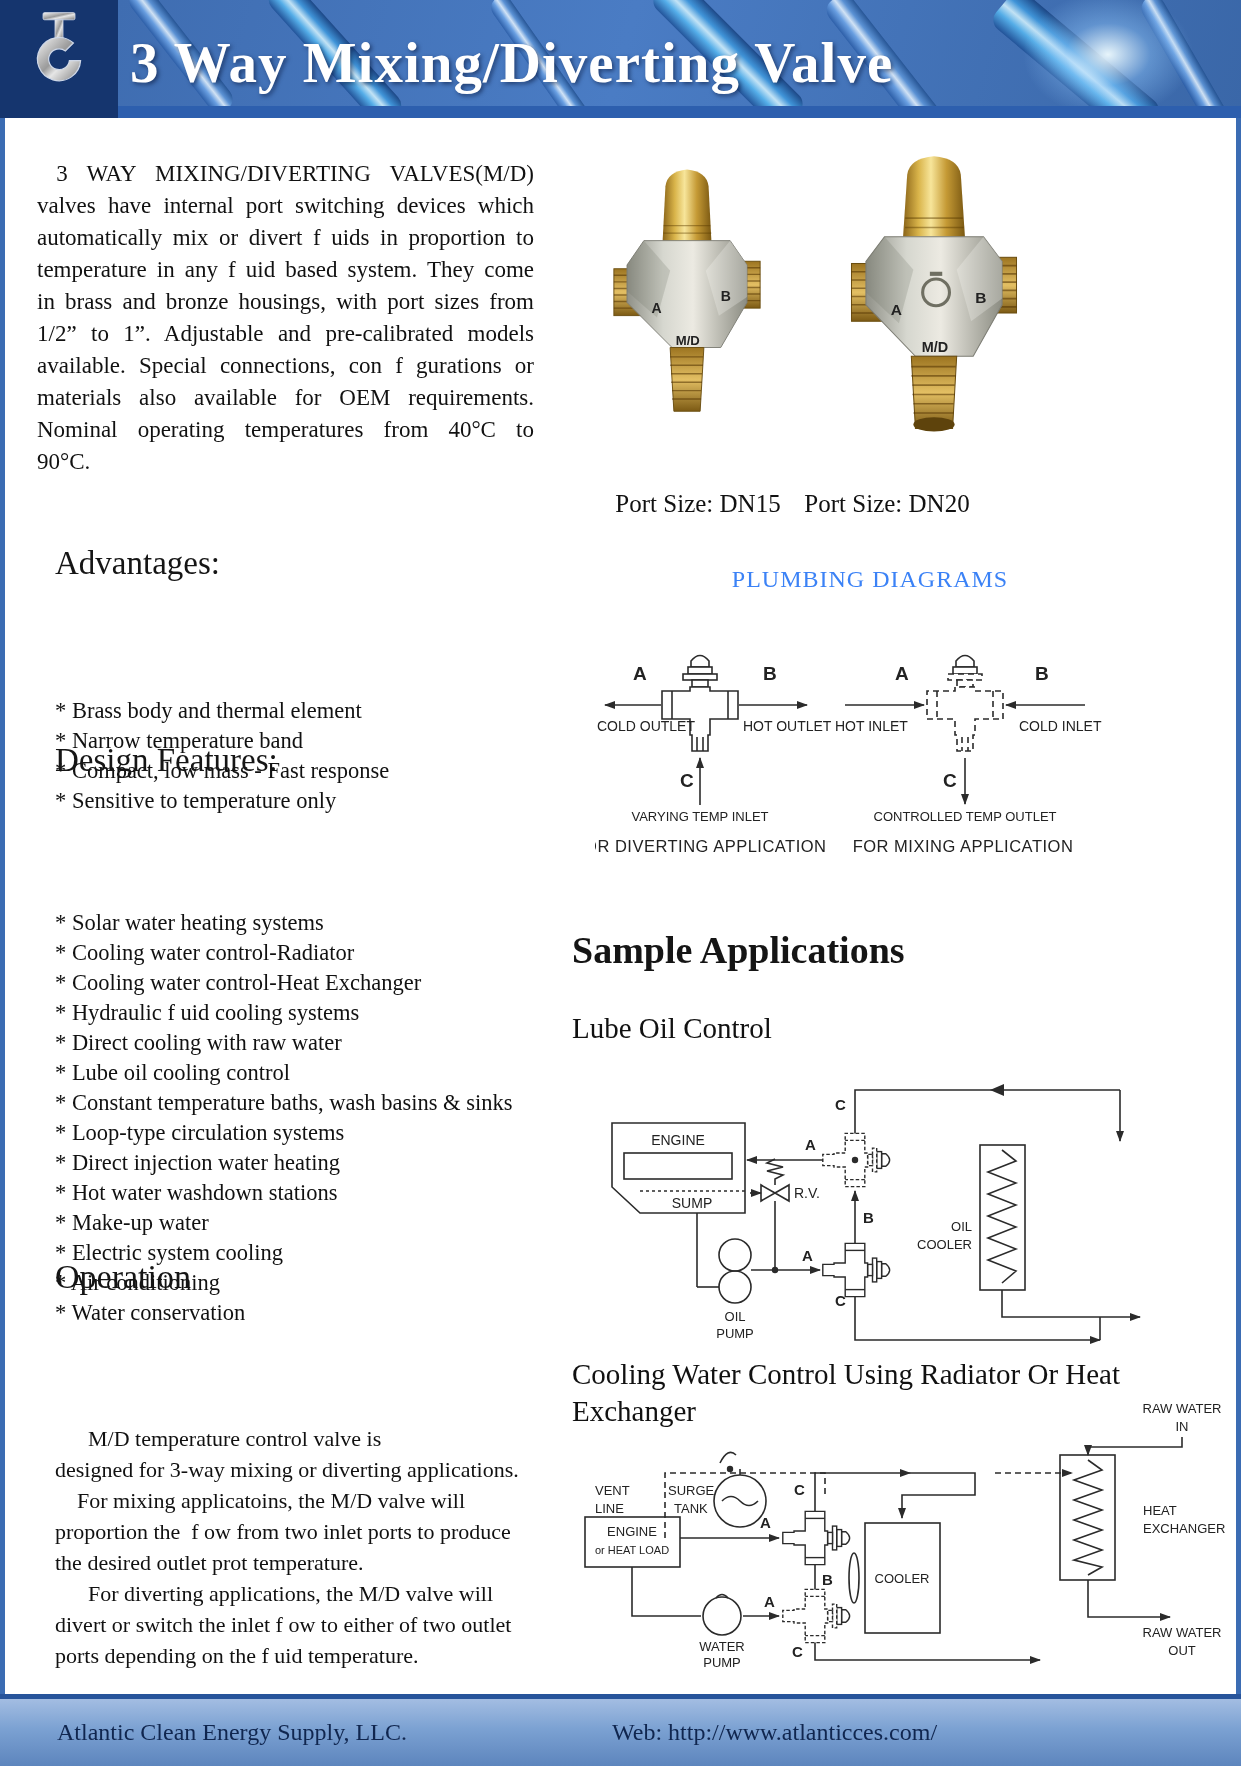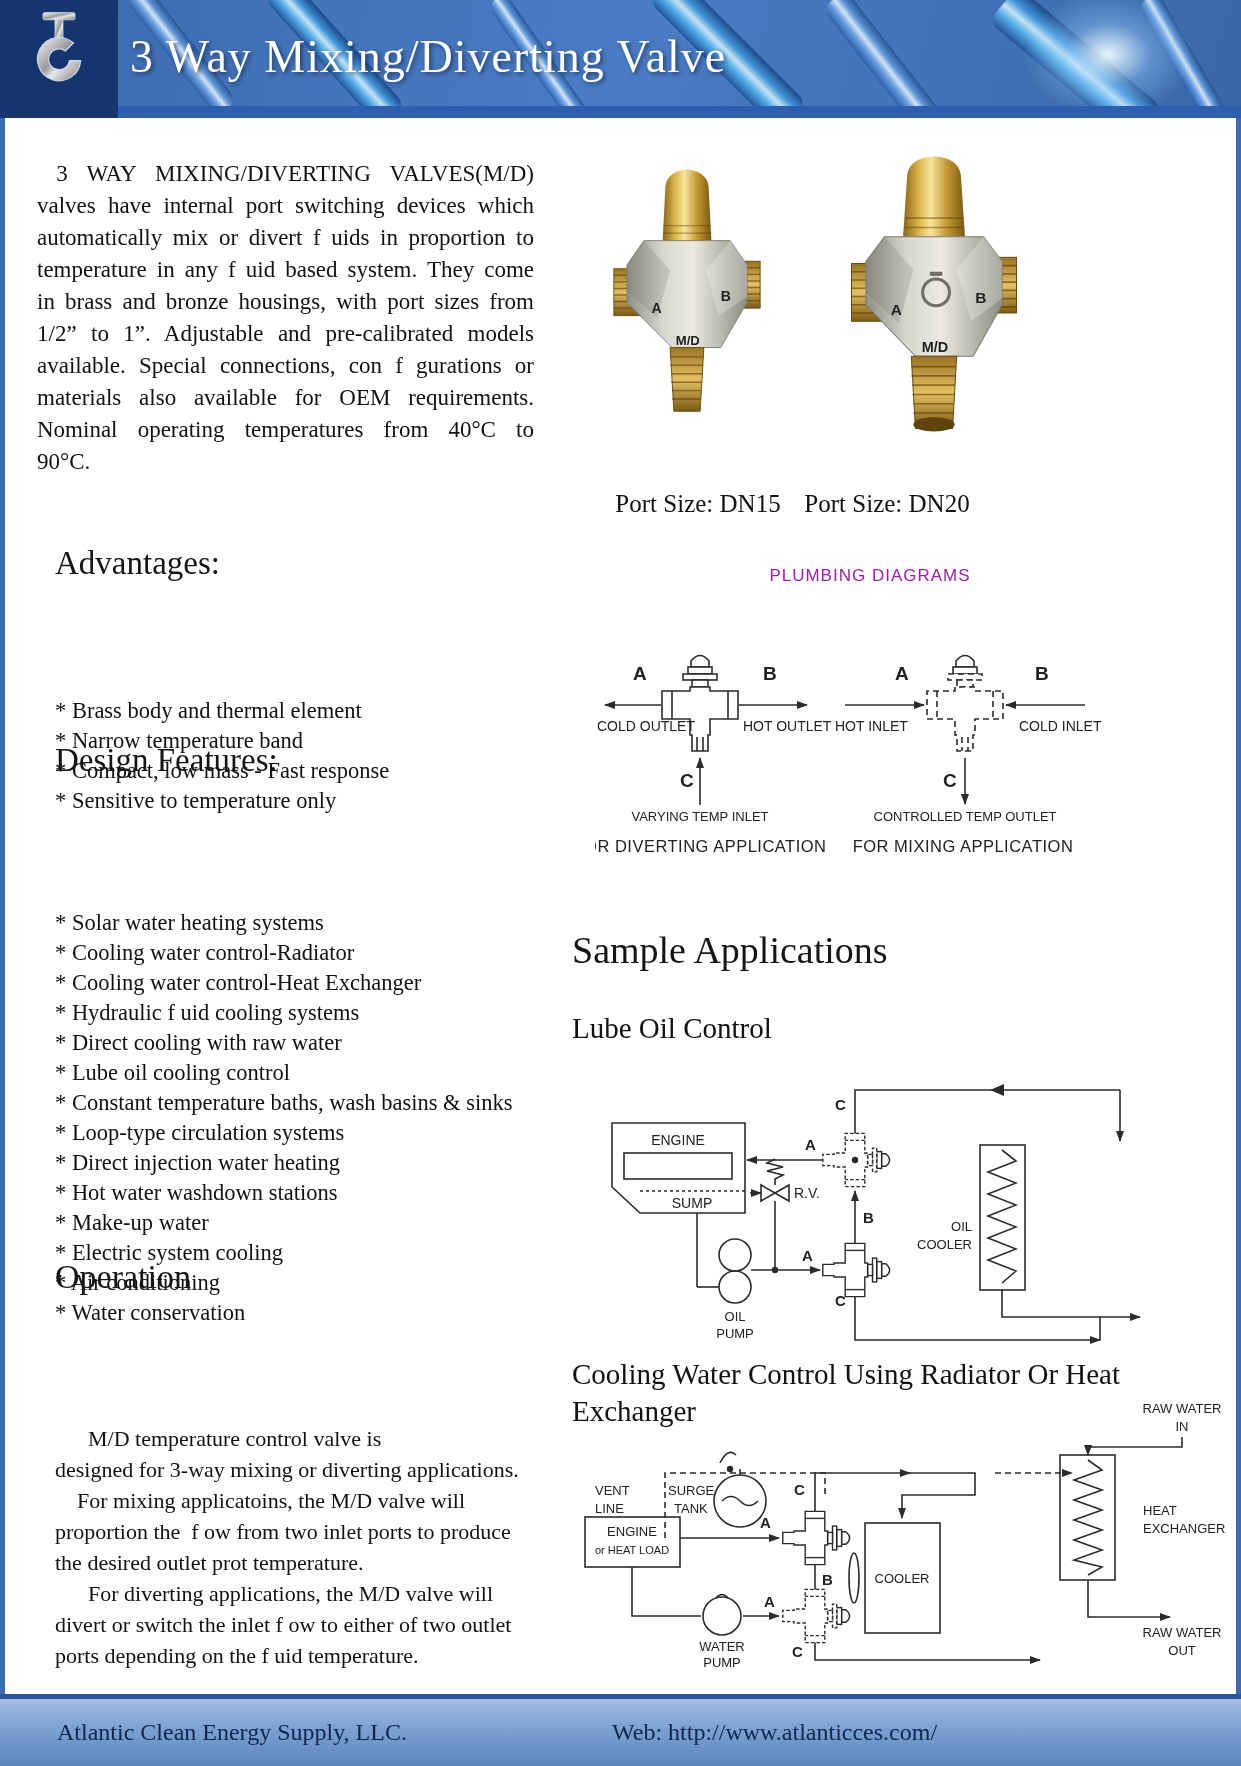--- a/index.html
+++ b/index.html
@@ -10,22 +10,22 @@
   
   .header{position:absolute;top:0;left:0;width:1241px;height:118px;display:flex}
   .logo-box{width:118px;height:118px;background:#15356e;position:relative;z-index:3;
             display:flex;align-items:center;justify-content:center}
   .banner{flex:1;position:relative;overflow:hidden;
           background:linear-gradient(105deg,#3f6db1 0%,#4a7cc4 45%,#3a67a8 100%)}
   .tube{position:absolute;border-radius:12px;opacity:.85;
         background:linear-gradient(90deg,#2a5ca6 0%,#6fa6e8 30%,#eaf6ff 50%,#5f97d9 70%,#22508f 100%)}
   .tube.cyan{background:linear-gradient(90deg,#1d4e94 0%,#57b7f0 30%,#d9f6ff 50%,#3f9ade 70%,#16407e 100%)}
   .glow{position:absolute;background:radial-gradient(closest-side,rgba(240,252,255,.95),rgba(150,205,255,.4),rgba(150,205,255,0));}
-  .banner h1{position:absolute;left:12px;top:30px;z-index:2;color:#fff;font-weight:normal;
-             font-size:46px;letter-spacing:1px;text-shadow:2px 2px 4px rgba(8,24,60,.6);
+  .banner h1{position:absolute;left:12px;top:30px;z-index:2;color:#fff;font-weight:bold;
+             font-size:57px;letter-spacing:1px;text-shadow:2px 2px 4px rgba(8,24,60,.6);
              font-family:"Liberation Serif",serif}
   .header-strip{position:absolute;top:106px;left:0;width:1241px;height:12px;background:#2d5fae;z-index:2}
   .side-border{position:absolute;top:118px;height:1576px;width:5px;background:#3b6cb3;z-index:1}
   .side-border.left{left:0}.side-border.right{left:1236px}
 
   
   .intro{position:absolute;left:37px;top:158px;width:497px;font-size:23px;line-height:32px}
   .intro .iline{text-align:justify;text-align-last:justify;white-space:normal}
   .intro .ilast{text-align:left}
   .h-serif{position:absolute;left:55px;font-weight:normal;color:#151515}
@@ -38,26 +38,26 @@
   .op-l{top:1330px;font-size:22px;line-height:31px}
 
   
   .vphoto{position:absolute}
   .v1{left:612px;top:150px}
   .v2{left:850px;top:148px}
   .pcap{position:absolute;top:490px;font-size:25px;text-align:center;color:#111}
   .pcap.c1{left:608px;width:180px}
   .pcap.c2{left:792px;width:190px}
   .plumb-title{position:absolute;left:595px;top:566px;width:550px;text-align:center;
-               font-family:Liberation Sans, sans-serif;font-size:17px;letter-spacing:1px;color:#a21caf}
+               font-family:Liberation Serif, serif;font-size:24px;letter-spacing:1px;color:#3b82f6}
   .dsvg{position:absolute}
   .plumb-svg{left:595px;top:600px}
   .lube-svg{left:580px;top:1055px}
   .cool-svg{left:570px;top:1395px}
-  .samp-h{position:absolute;left:572px;top:928px;font-size:38px;font-weight:normal;color:#151515}
+  .samp-h{position:absolute;left:572px;top:928px;font-size:38px;font-weight:bold;color:#151515}
   .lube-t{position:absolute;left:572px;top:1012px;font-size:29px}
   .cool-t{position:absolute;left:572px;top:1356px;font-size:29px;line-height:37px}
 
   svg text{font-family:"Liberation Sans",sans-serif;fill:#222}
   .dlab{font-size:14px}
   .dlab-s{font-size:13px}
   .port{font-size:19px;font-weight:bold}
   .port-s{font-size:15px;font-weight:bold}
   .capt{font-size:16.5px;letter-spacing:.5px}
   .dline{stroke:#2b2b2b;stroke-width:1.6;fill:none}

